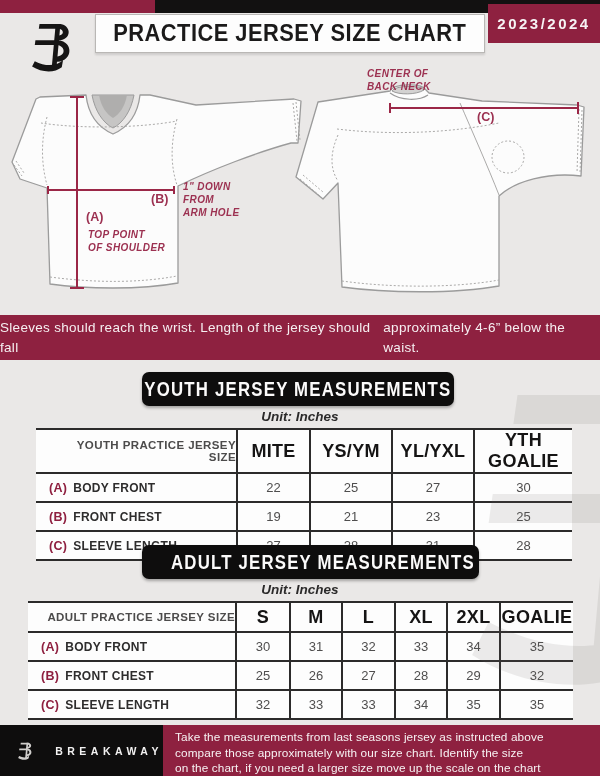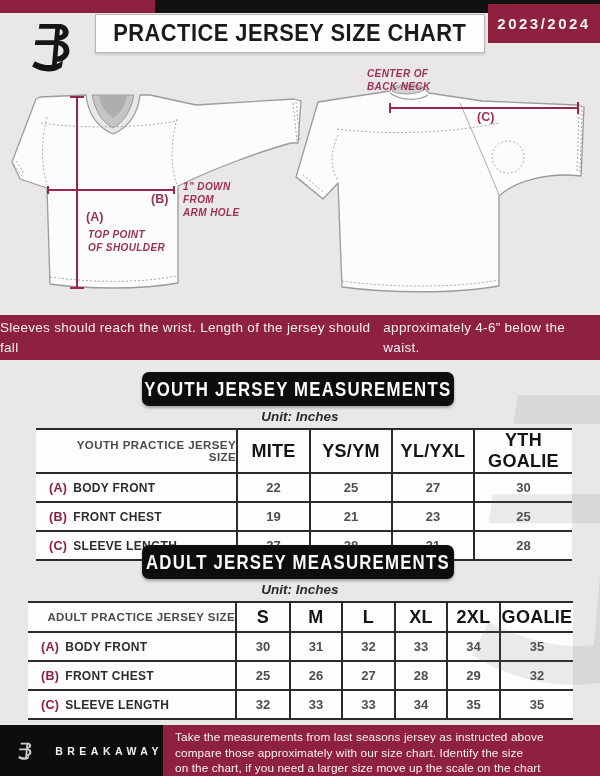--- a/index.html
+++ b/index.html
@@ -35,21 +35,21 @@
   
   .sec-title{position:absolute;left:142px;width:312px;height:34px;background:#0E0D0D;border-radius:7px;
     display:flex;align-items:center;justify-content:center;box-shadow:0 2px 3px rgba(0,0,0,.3);}
   .sec-title span{color:#FBFAFA;font-size:21px;font-weight:800;letter-spacing:1.5px;white-space:nowrap;
     transform:scaleX(.8);}
   .unit{position:absolute;left:0;width:600px;text-align:center;font-size:13.5px;font-style:italic;
     font-weight:700;color:#2B2A2A;}
 
   
   table.size{position:absolute;border-collapse:collapse;table-layout:fixed;background:#FDFDFD;}
-  table.size td,table.size th{padding:0;border:none;font-weight:bold;}
+  table.size td,table.size th{padding:0;border:none;}
   table.size tr{border-top:2px solid #2C2B2B;}
   table.size tr:last-child{border-bottom:2px solid #2C2B2B;}
   table.size td + td, table.size th + th{border-left:2px solid #2C2B2B;}
   table.size th{height:28px;font-size:18px;font-weight:800;color:#151414;letter-spacing:.3px;text-align:center;}
   table.size th.lbl{font-weight:700;font-size:11.5px;color:#4C4B4B;letter-spacing:.4px;text-align:right;padding-left:16px;}
   table.size td{height:27px;text-align:center;font-size:13px;color:#4F4E4E;}
   table.size td.rowlabel{text-align:left;padding-left:13px;font-size:12px;color:#2E2D2D;letter-spacing:.3px;font-weight:600;}
   .letter{color:#8E1F3F;font-weight:800;font-size:12.5px;margin-right:6px;}
 
   
@@ -189,21 +189,21 @@
     <tr>
       <td class="rowlabel"><span class="letter">(C)</span><span>SLEEVE LENGTH</span></td>
       <td>27</td>
       <td>28</td>
       <td>31</td>
       <td>28</td>
     </tr>
   </tbody>
     </table>
 
-  <div class="sec-title" style="top:545px;">
+  <div class="sec-title" style="top:545px;padding-left:25px;">
     <span>ADULT JERSEY MEASUREMENTS</span>
   </div>
   <div class="unit" style="top:582px;">Unit: Inches</div>
 
   <table class="size" style="left:28px;top:601px;width:545px;">
     <colgroup>
         <col style="width:208px">
         <col style="width:54px">
         <col style="width:52px">
         <col style="width:53px">

